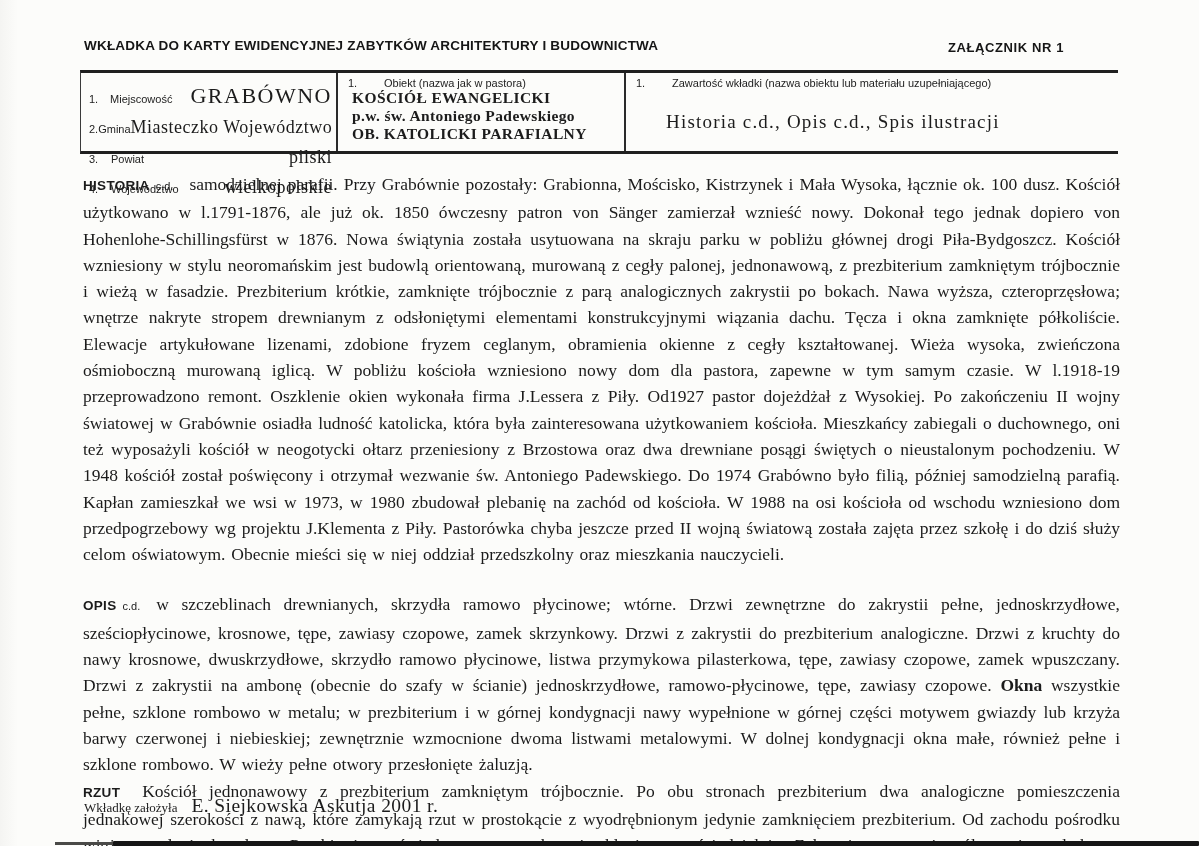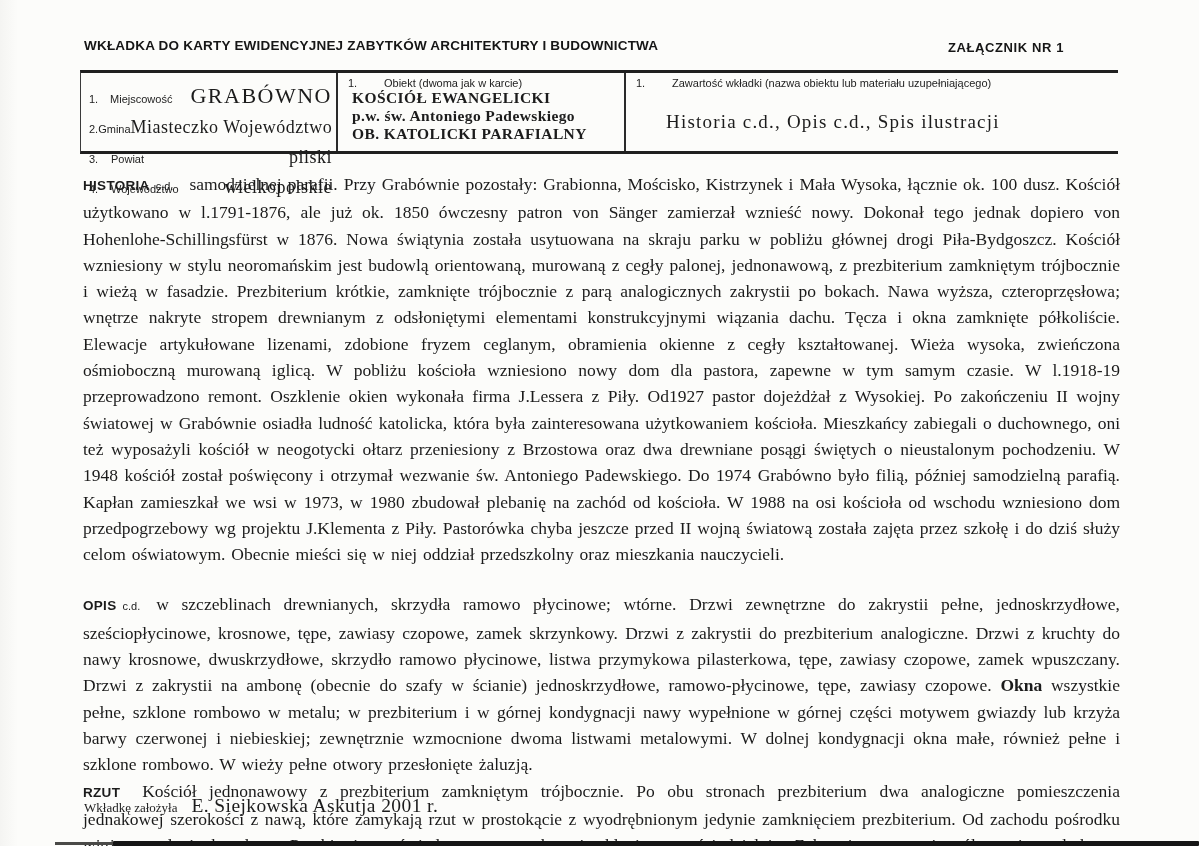--- a/index.html
+++ b/index.html
@@ -138,21 +138,21 @@
       <div class="loc-row">
         <span class="loc-num">4.</span>
         <span class="loc-label">Województwo</span>
         <span class="loc-value">wielkopolskie</span>
       </div>
     </div>
 
     <div class="col col-object">
       <div class="obj-head">
         <span class="obj-num">1.</span>
-        <span class="obj-label">Obiekt (dwoma jak w karcie)</span>
+        <span class="obj-label">Obiekt (nazwa jak w pastora)</span>
       </div>
       <div class="obj-line">KOŚCIÓŁ EWANGELICKI</div>
       <div class="obj-line">p.w. św. Antoniego Padewskiego</div>
       <div class="obj-line">OB. KATOLICKI PARAFIALNY</div>
     </div>
 
     <div class="col col-contents">
       <div class="cont-head">
         <span class="cont-num">1.</span>
         <span class="cont-label">Zawartość wkładki (nazwa obiektu lub materiału uzupełniającego)</span>

